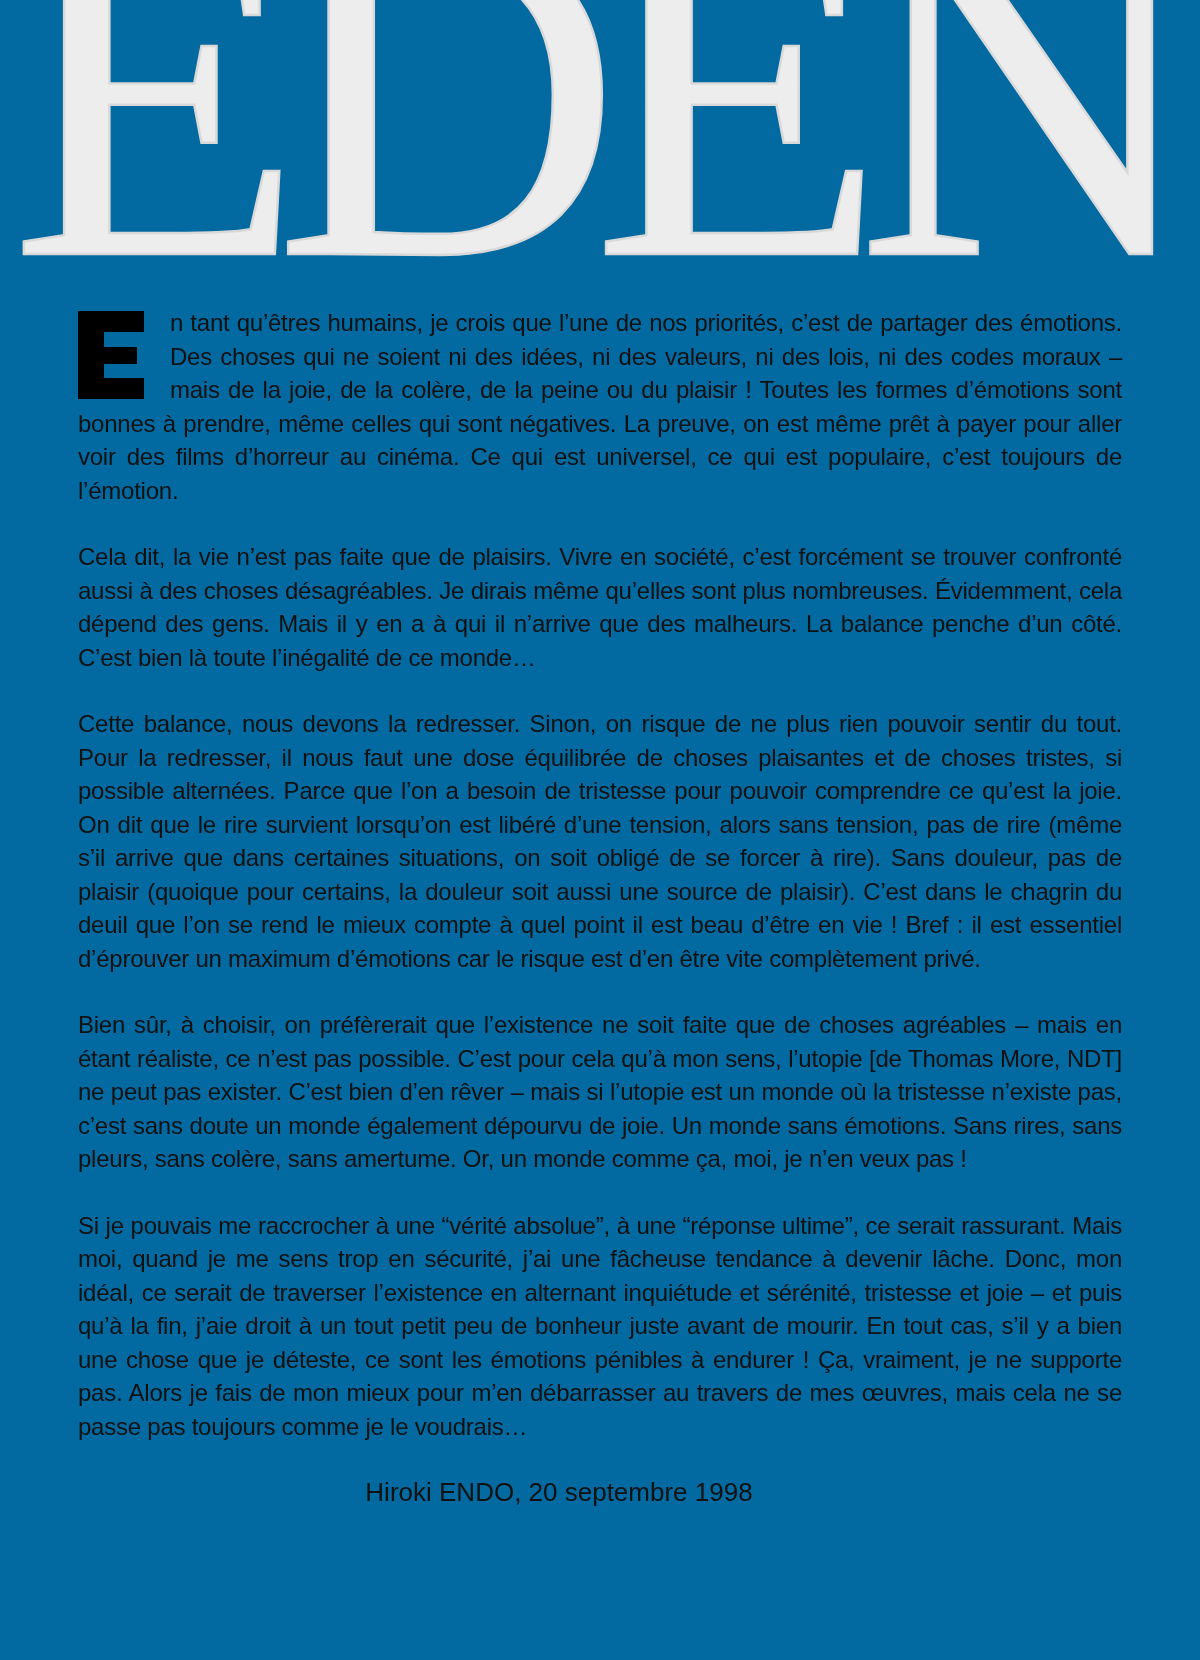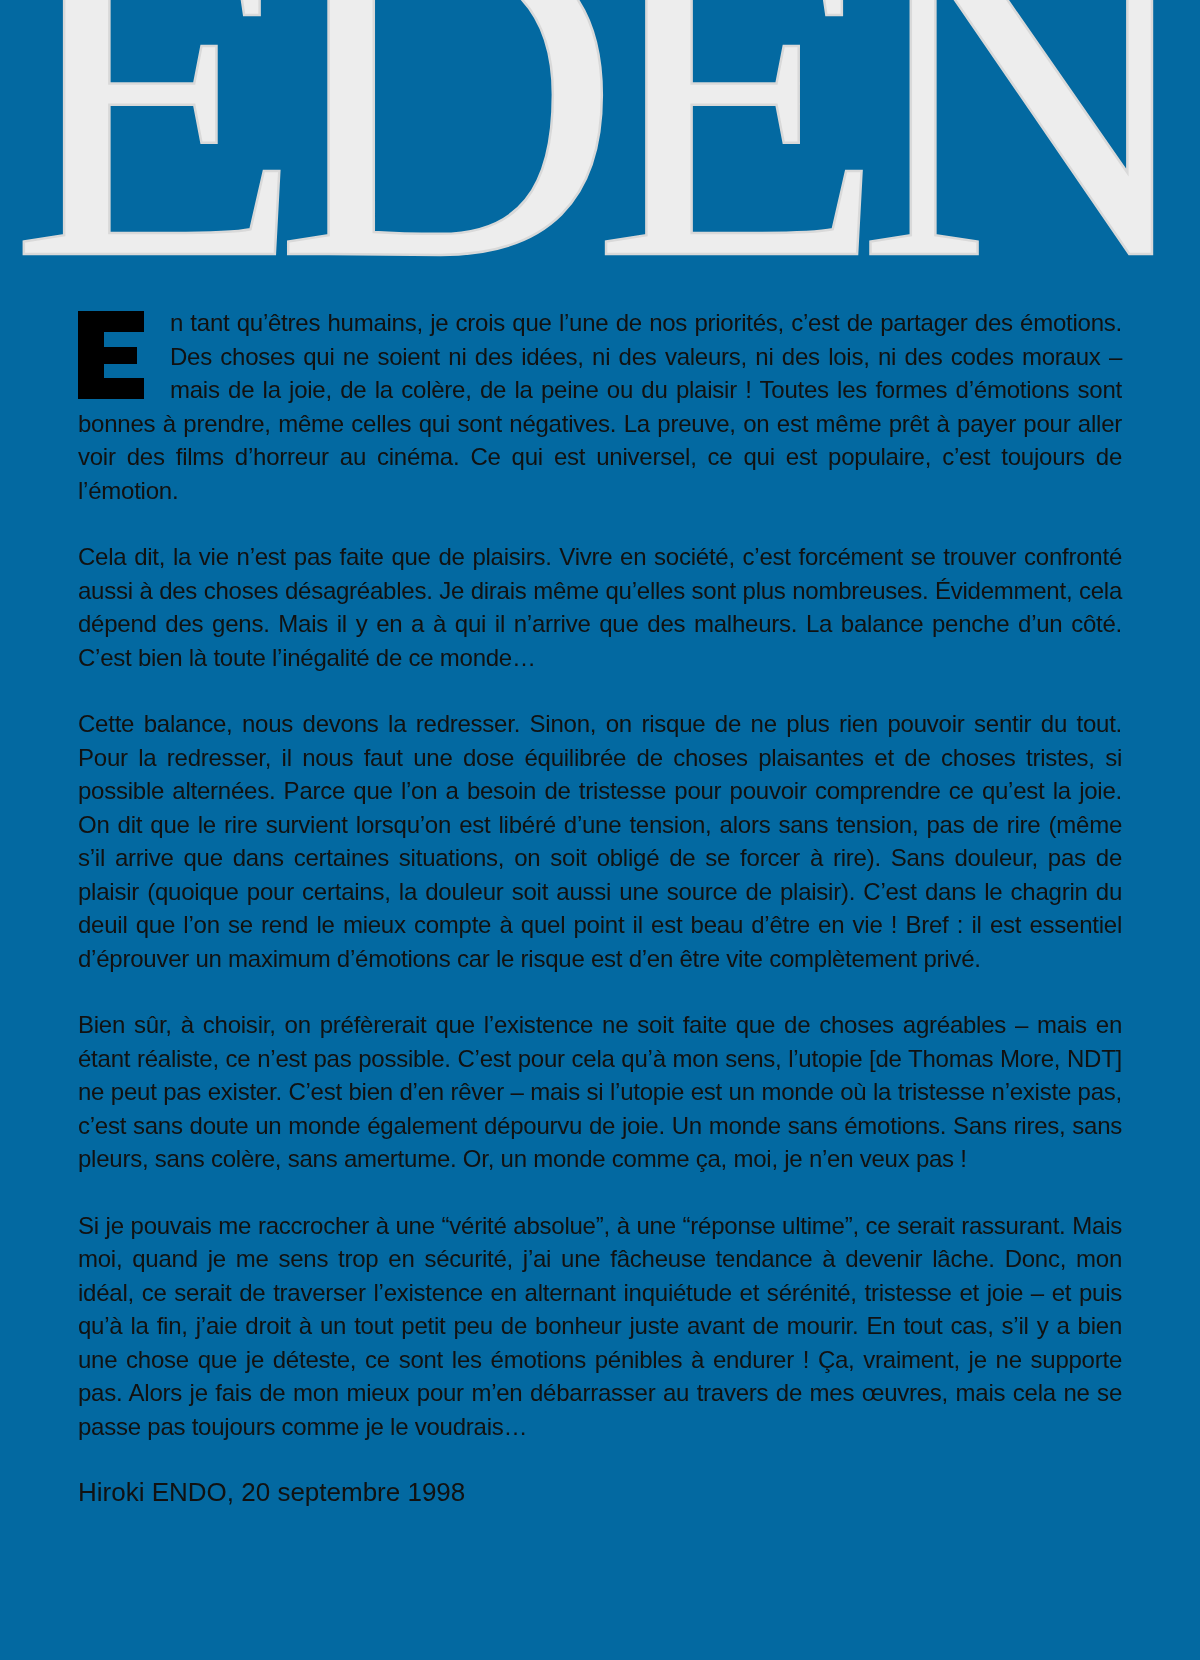--- a/index.html
+++ b/index.html
@@ -50,21 +50,21 @@
   }
   .sr-only {
     position: absolute;
     width: 1px; height: 1px;
     overflow: hidden;
     clip: rect(0 0 0 0);
     white-space: nowrap;
   }
   .signature {
     margin-top: 16px;
-    text-align: left;
+    text-align: center;
     padding-right: 82px;
     font-size: 26px;
     letter-spacing: 0;
   }
 </style>
 </head>
 <body>
 
 <div class="page">
 

